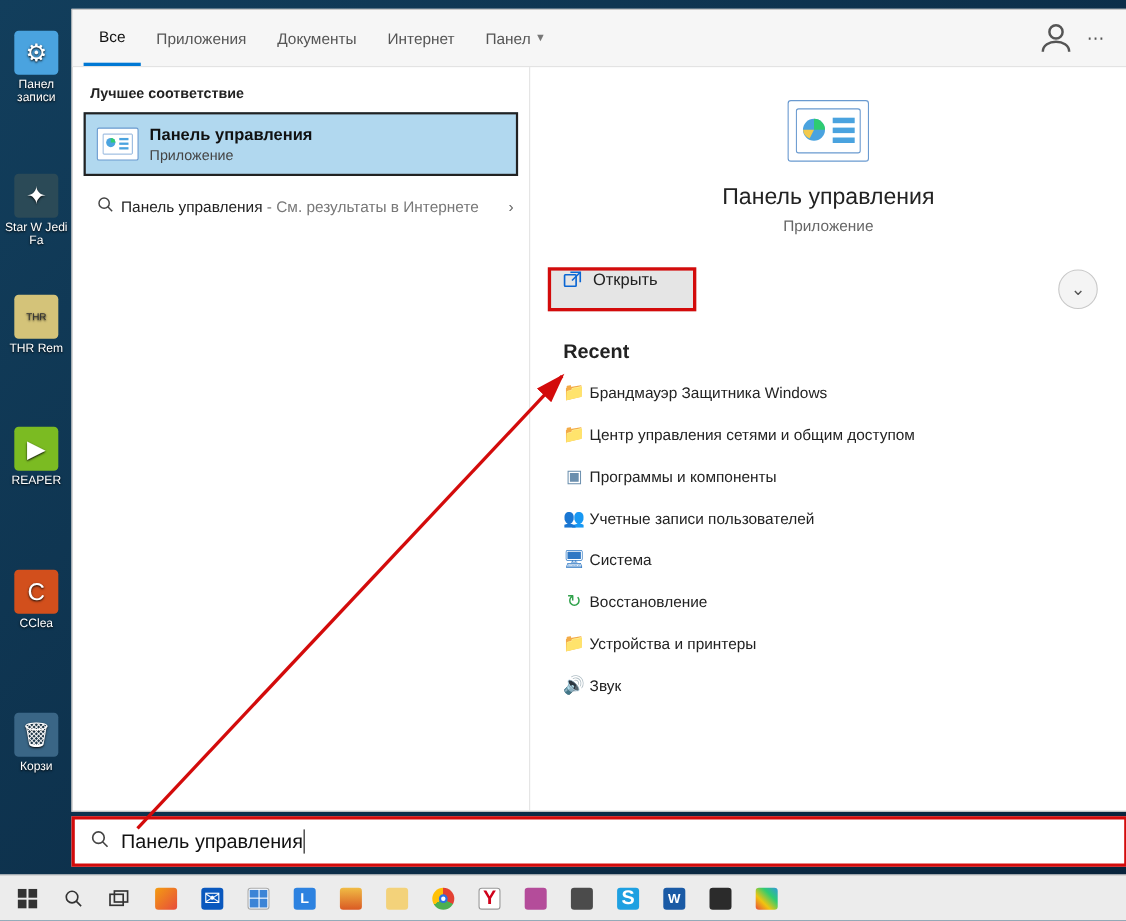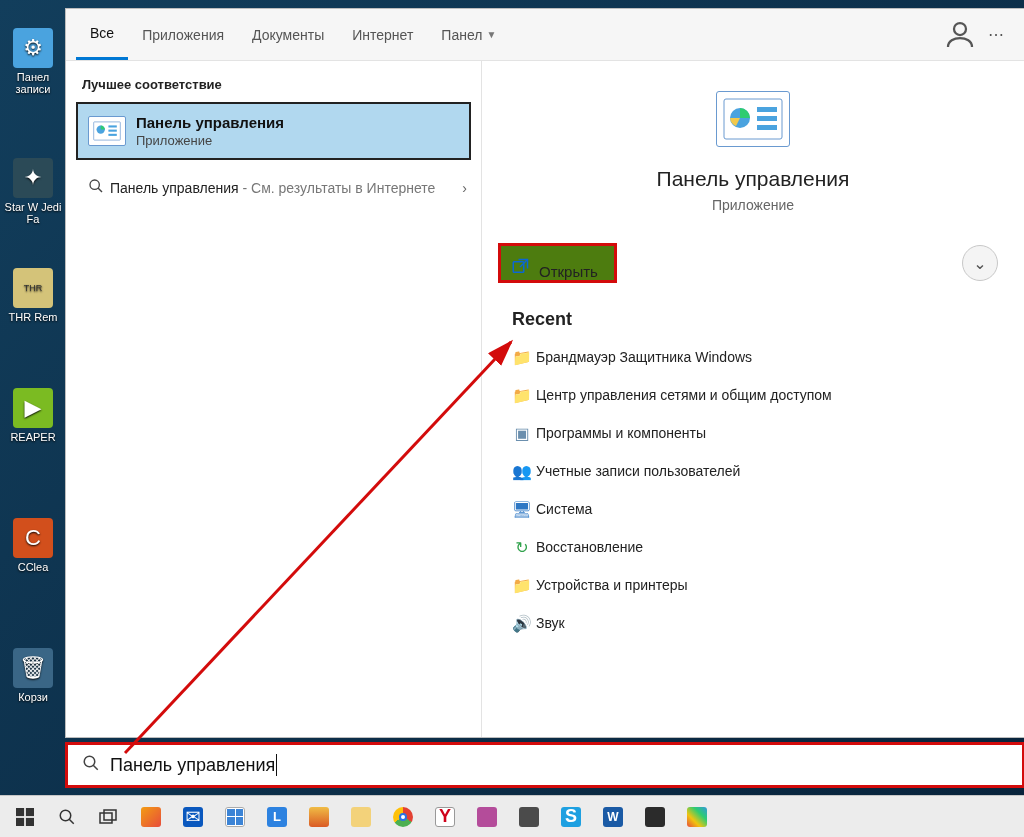--- a/index.html
+++ b/index.html
@@ -40,21 +40,21 @@
   .web-txt .sub{color:#777;}
   .web-chev{color:#666; font-size:14px;}
 
   .right-col { flex:1; border-left: 1px solid #e3e3e3; padding: 30px 0 0 0; position:relative; display:flex; flex-direction:column; align-items:center;}
   .app-tile { width: 74px; height: 56px; border:1px solid #6a9ad0; border-radius:3px; background:#fff; display:flex; align-items:center; justify-content:center; margin-bottom:20px;}
   .app-tile svg{width:60px;height:42px;}
   .app-title{font-size:21px; color:#222;}
   .app-sub{font-size:14px; color:#666; margin-top:6px; margin-bottom: 30px;}
 
   .actions{width:100%; padding: 0 20px; position:relative;}
-  .open-btn { display:inline-flex; align-items:flex-end; height:40px; border:3px solid #d30b0b; padding: 0 16px 0 10px; font-size:15px; color:#222; background:#4d7c0f; cursor:pointer; margin-left: -4px;}
+  .open-btn { display:inline-flex; align-items:flex-start; height:40px; border:3px solid #d30b0b; padding: 0 32px 0 10px; font-size:15px; color:#222; background:#e5e5e5; cursor:pointer; margin-left: -4px;}
   .open-btn .oi{color:#0b66d3; margin-right:10px; font-size:16px;}
   .expand-btn { position:absolute; right:26px; top:2px; width:36px;height:36px; border:1px solid #c8c8c8; border-radius:50%; display:flex; align-items:center; justify-content:center; color:#555; cursor:pointer; background:#f4f4f4;}
 
   .recent-h { width:100%; padding: 26px 20px 8px 30px; font-size:18px; font-weight:600; color:#222; text-align:left;}
   .recent-list{width:100%; padding: 0 20px 0 26px;}
   .recent-item{display:flex;align-items:center;height:38px; font-size:14px; color:#222; cursor:pointer;}
   .recent-item .ri{width:28px; text-align:center; font-size:16px;}
   .ri-folder{color:#f3c64a;}
   .ri-prog{color:#6b8fae;}
   .ri-users{color:#7aa23a;}

